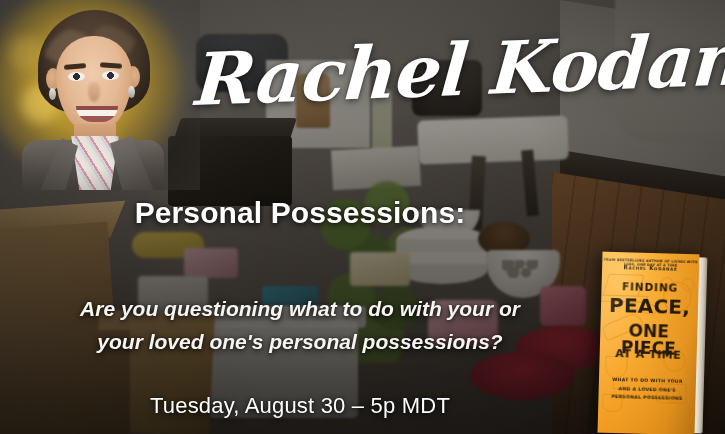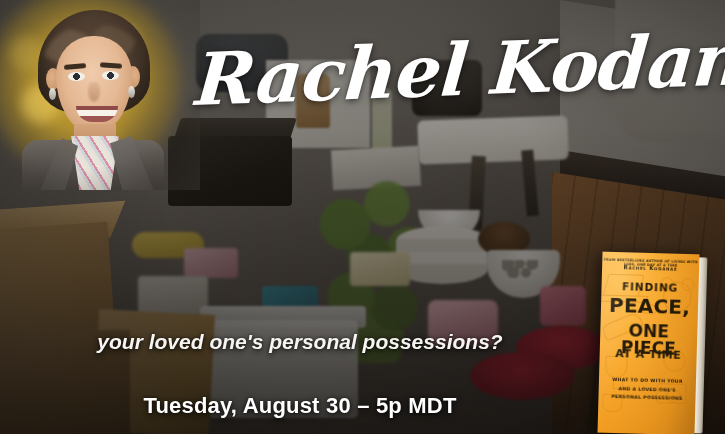--- a/index.html
+++ b/index.html
@@ -356,21 +356,21 @@
   .subline{
     position:absolute;left:0;width:600px;text-align:center;
     color:#f7f5f2;font-style:italic;font-weight:700;font-size:21px;
     text-shadow:0 2px 6px rgba(0,0,0,.8), 0 0 3px rgba(0,0,0,.55);
   }
   .s-line1{top:297px;}
   .s-line2{top:330px;}
 
   .datetime{
     position:absolute;left:0;top:393px;width:600px;text-align:center;
-    color:#ffffff;font-weight:700;font-size:22px;letter-spacing:.2px;
+    color:#ffffff;font-weight:400;font-size:22px;letter-spacing:.2px;
     text-shadow:0 2px 6px rgba(0,0,0,.8), 0 0 3px rgba(0,0,0,.55);
   }
 
   
   .book{
     position:absolute;left:600px;top:253px;width:100px;height:181px;
     transform:rotate(1.6deg);
     filter:drop-shadow(-4px 2px 8px rgba(0,0,0,.6));
   }
   .book-pages{
@@ -494,21 +494,23 @@
       <div class="jacket"></div>
       <div class="collar"></div>
       <div class="lapel-l"></div>
       <div class="lapel-r"></div>
     </div>
     <div class="portrait-fade"></div>
   </div>
 
   <div class="wordmark">Rachel Kodanaz</div>
 
-
+  <div class="headline h-line1">Personal Possessions:</div>
+
+  <div class="subline s-line1">Are you questioning what to do with your or</div>
   <div class="subline s-line2">your loved one's personal possessions?</div>
 
   <div class="datetime">Tuesday, August 30 – 5p MDT</div>
 
   <div class="book">
     <div class="book-pages"></div>
     <div class="book-cover">
       <div class="doodles">
         <div class="d laptop"></div>
         <div class="d plane"></div>

